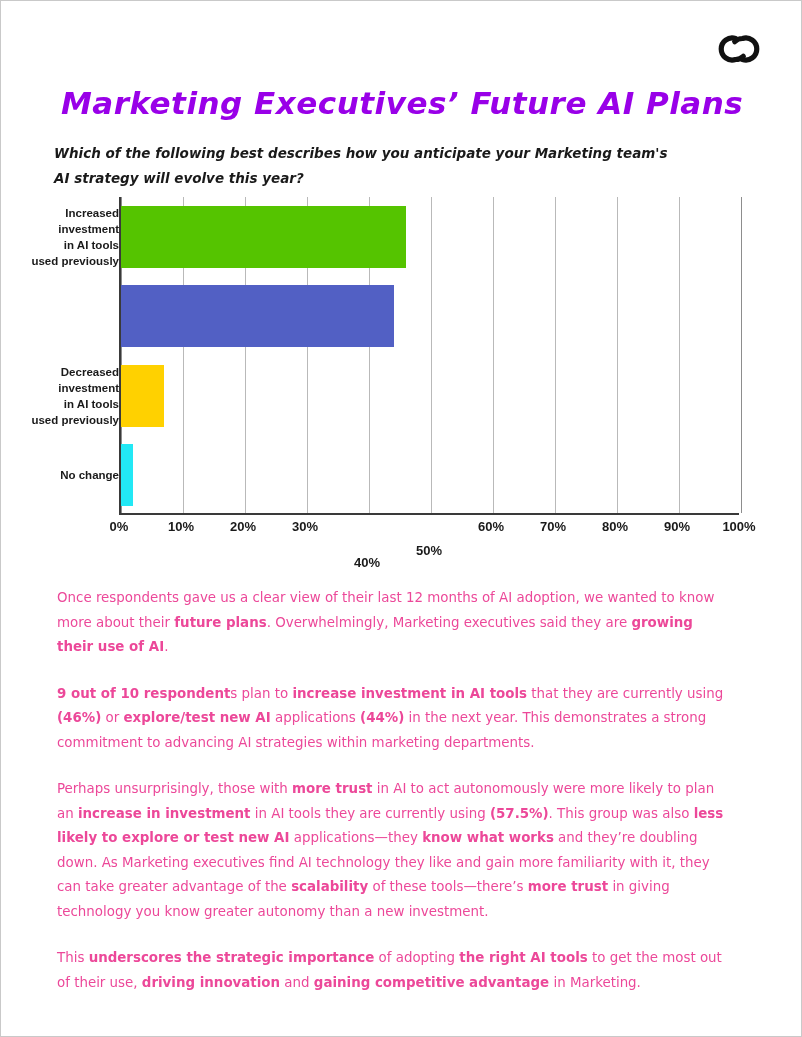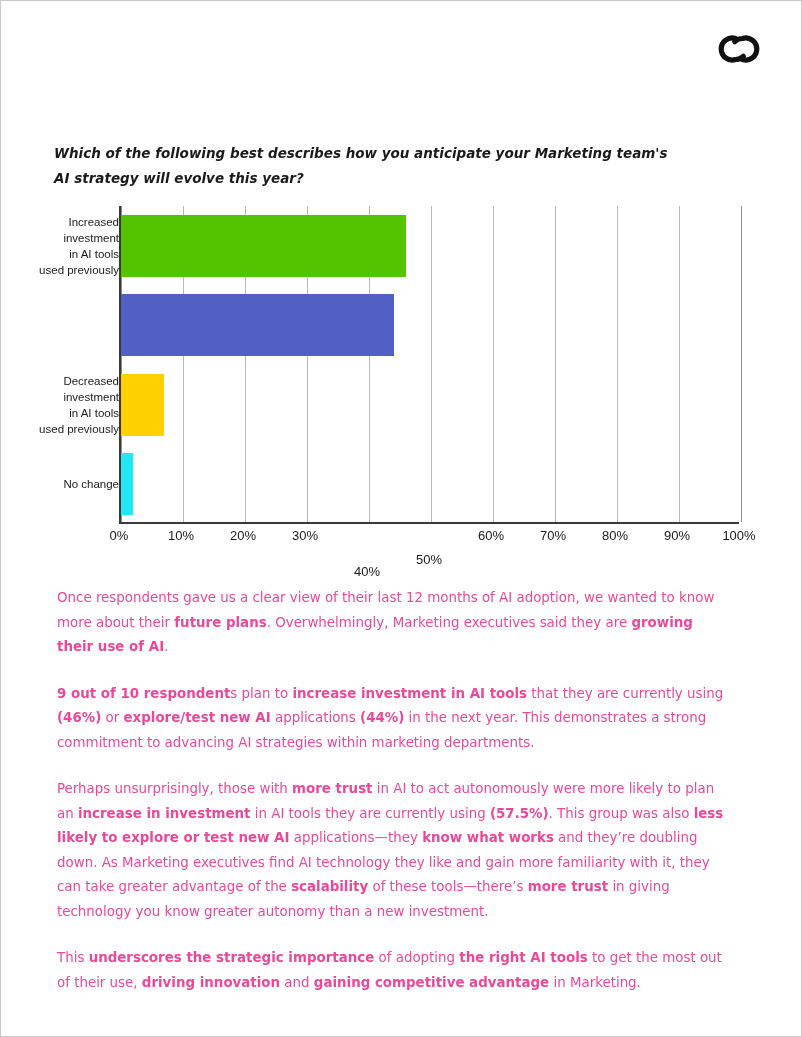--- a/index.html
+++ b/index.html
@@ -58,23 +58,24 @@
     font-style: italic;
     font-weight: bold;
     line-height: 25px;
     color: #1a1a1a;
   }
 
   
   .chart {
     position: absolute;
     left: 18px;
-    top: 205px;
+    top: 196px;
     width: 760px;
     height: 350px;
+    font-weight: bold;
   }
   .plot-wrap {
     position: absolute;
     left: 0;
     top: 0;
     width: 760px;
     height: 322px;
   }
   .ylabels {
     position: absolute;
@@ -153,20 +154,21 @@
 
 <div class="page">
 
   <div class="logo">
     <svg viewBox="0 0 52 52" width="52" height="52" aria-hidden="true">
       <path d="M22.5 15.5a11 11 0 1 0 0 21 11 11 0 0 0 7.8-3.2" fill="none" stroke="#111111" stroke-width="5.2" stroke-linecap="round"></path>
       <path d="M29.5 36.5a11 11 0 1 0 0-21 11 11 0 0 0-7.8 3.2" fill="none" stroke="#111111" stroke-width="5.2" stroke-linecap="round"></path>
     </svg>
   </div>
 
+  <div class="title">Marketing Executives’ Future AI Plans</div>
   <div class="subtitle">Which of the following best describes how you anticipate your Marketing team's AI strategy will evolve this year?</div>
 
   <div class="chart">
     <div class="plot-wrap">
       <div class="ylabels">
           <div class="ylabel" style="top: 39.75px;">
             <div>Increased</div>
             <div>investment</div>
             <div>in AI tools</div>
             <div>used previously</div>

